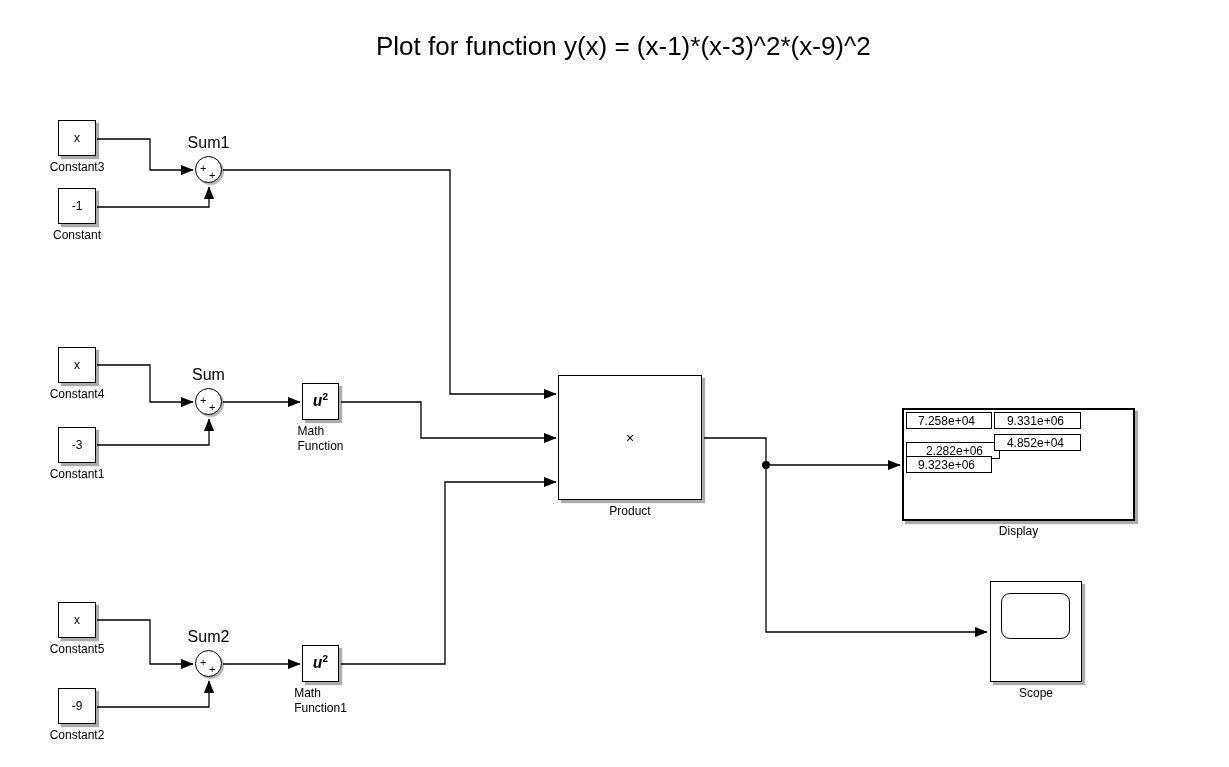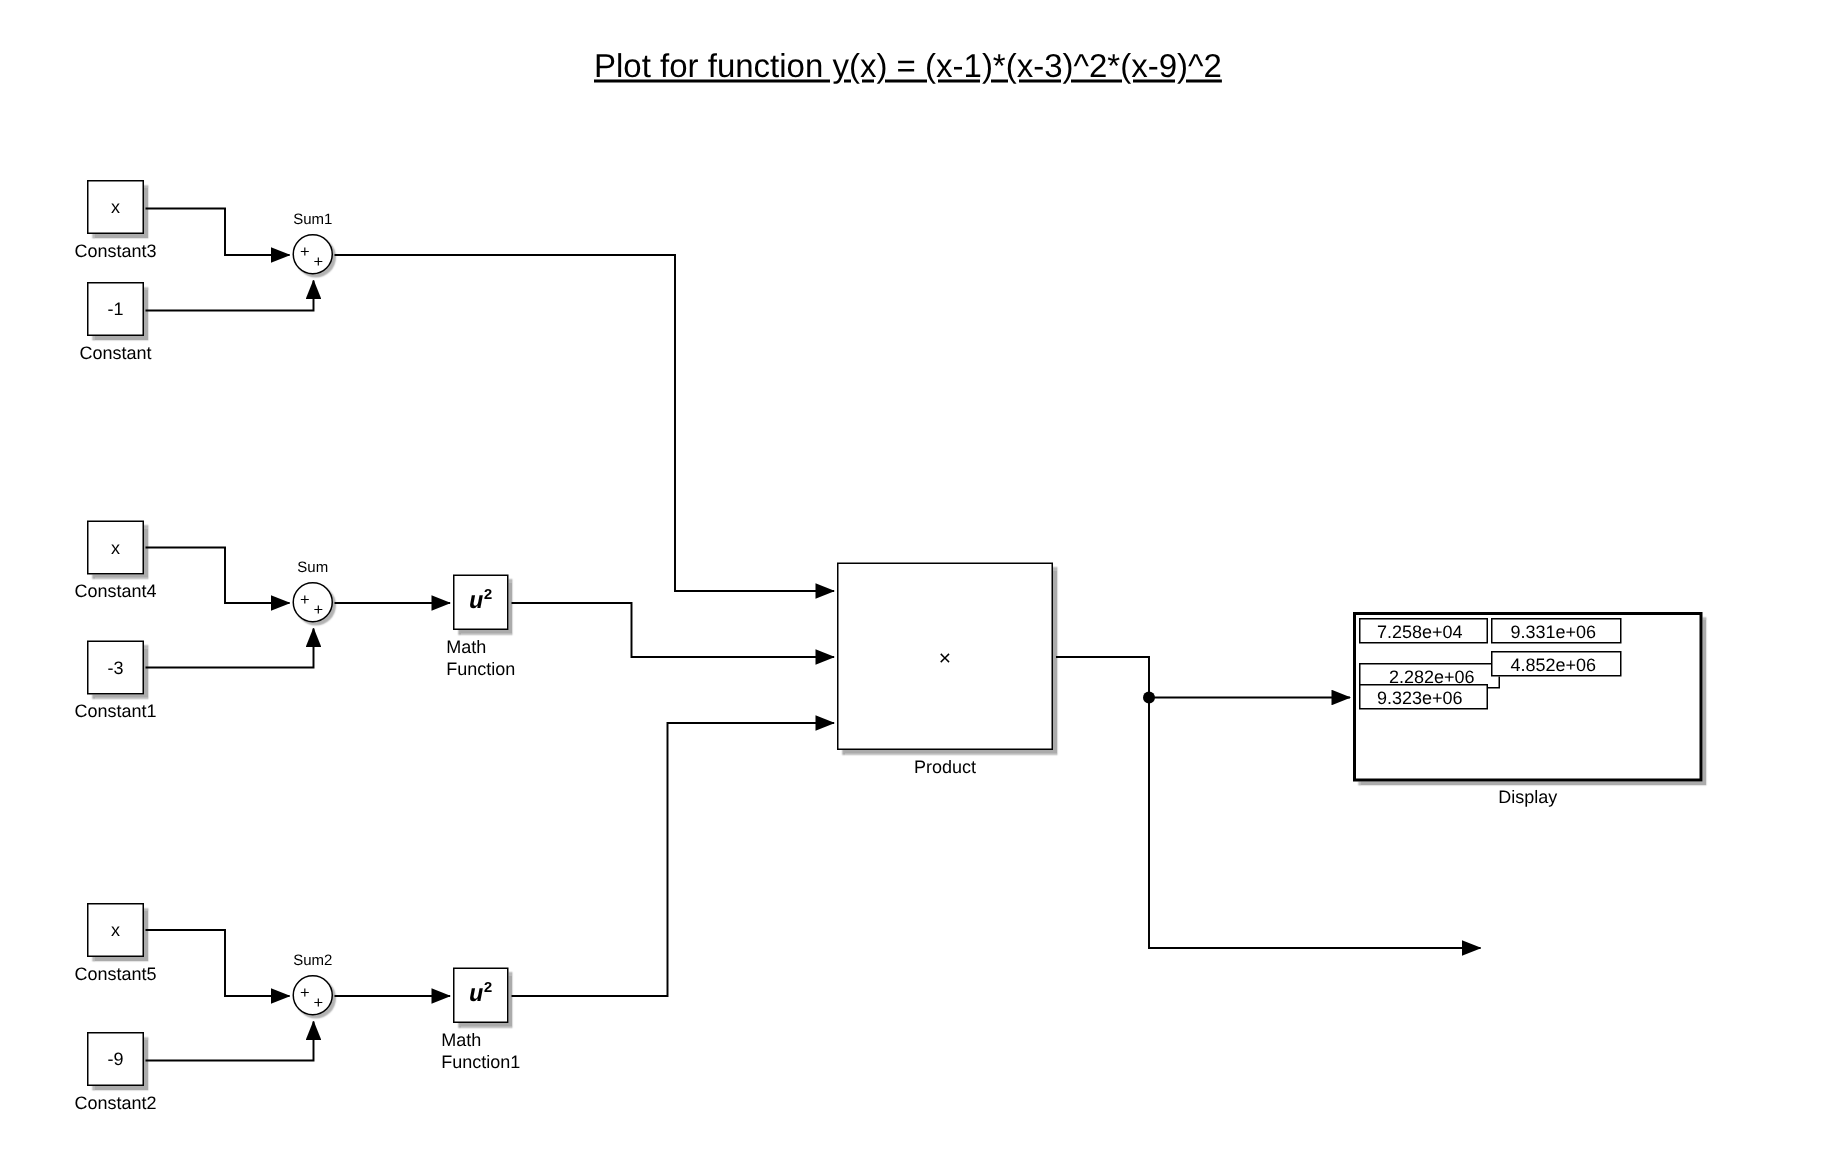--- a/index.html
+++ b/index.html
@@ -5,22 +5,22 @@
   html,body{margin:0;padding:0;background:#fff;}
   .canvas{
     position:relative;
     width:1229px;height:767px;
     background:#ffffff;
     font-family:"Liberation Sans","DejaVu Sans",sans-serif;
     color:#000;
     overflow:hidden;
   }
   .title{
-    position:absolute;left:396px;top:31px;
-    font-size:22px;color:#000;white-space:nowrap;text-decoration:underline;
+    position:absolute;left:376px;top:31px;
+    font-size:26px;color:#000;white-space:nowrap;
   }
   svg.wires{position:absolute;left:0;top:0;z-index:1;}
   svg.wires path{stroke:#000;stroke-width:1.3;fill:none;}
   .block{
     position:absolute;z-index:2;
     background:#fff;border:1.5px solid #000;
     box-shadow:3px 3px 1px rgba(0,0,0,0.33);
     display:flex;align-items:center;justify-content:center;
   }
   .const{width:36px;height:34px;font-size:12px;}
@@ -37,21 +37,21 @@
   }
   #s1{left:195px;top:156px}
   #s0{left:195px;top:388px}
   #s2{left:195px;top:650px}
   .plus{position:absolute;font-size:11px;line-height:11px;color:#000;}
   .plus1{left:4px;top:6px;}
   .plus2{left:13px;top:13px;}
   .sum-label{
     position:absolute;bottom:calc(100% + 5px);left:50%;
     transform:translateX(-50%);
-    font-size:10px;white-space:nowrap;text-align:center;
+    font-size:16px;white-space:nowrap;text-align:center;
   }
   .mathfn{width:35px;height:35px;}
   #m0{left:302px;top:383px}
   #m1{left:302px;top:645px}
   .math-symbol{font-family:Liberation Mono, monospace;font-size:16px;font-weight:bold;font-style:italic;}
   .math-symbol sup{font-size:10px;font-style:normal;}
   .block-label{
     position:absolute;top:calc(100% + 5px);left:50%;
     transform:translateX(-50%);
     font-size:12px;white-space:nowrap;text-align:left;line-height:15px;
@@ -162,19 +162,23 @@
 
   <div class="block" id="product">
     <span class="product-symbol">×</span>
     <div class="block-label">Product</div>
   </div>
 
   <div class="block" id="display">
     <div class="disp-cell dc-r1c1">7.258e+04</div>
     <div class="disp-cell dc-r1c2">9.331e+06</div>
     <div class="disp-cell dc-r2c1">2.282e+06</div>
-    <div class="disp-cell dc-r2c2">4.852e+06</div>
+    <div class="disp-cell dc-r2c2">4.852e+04</div>
     <div class="disp-cell dc-r3c1">9.323e+06</div>
     <div class="block-label">Display</div>
   </div>
 
+  <div class="block" id="scope">
+    <div class="scope-screen"></div>
+    <div class="block-label">Scope</div>
+  </div>
 
 </div>
 
 </body></html>

